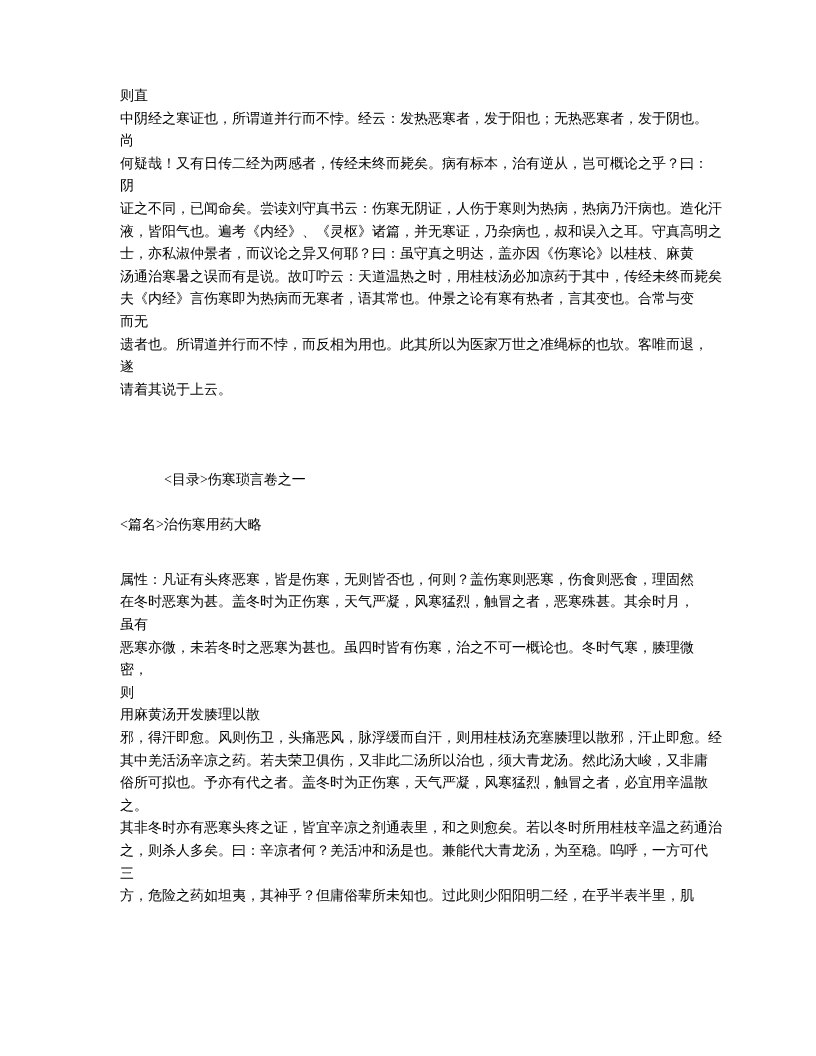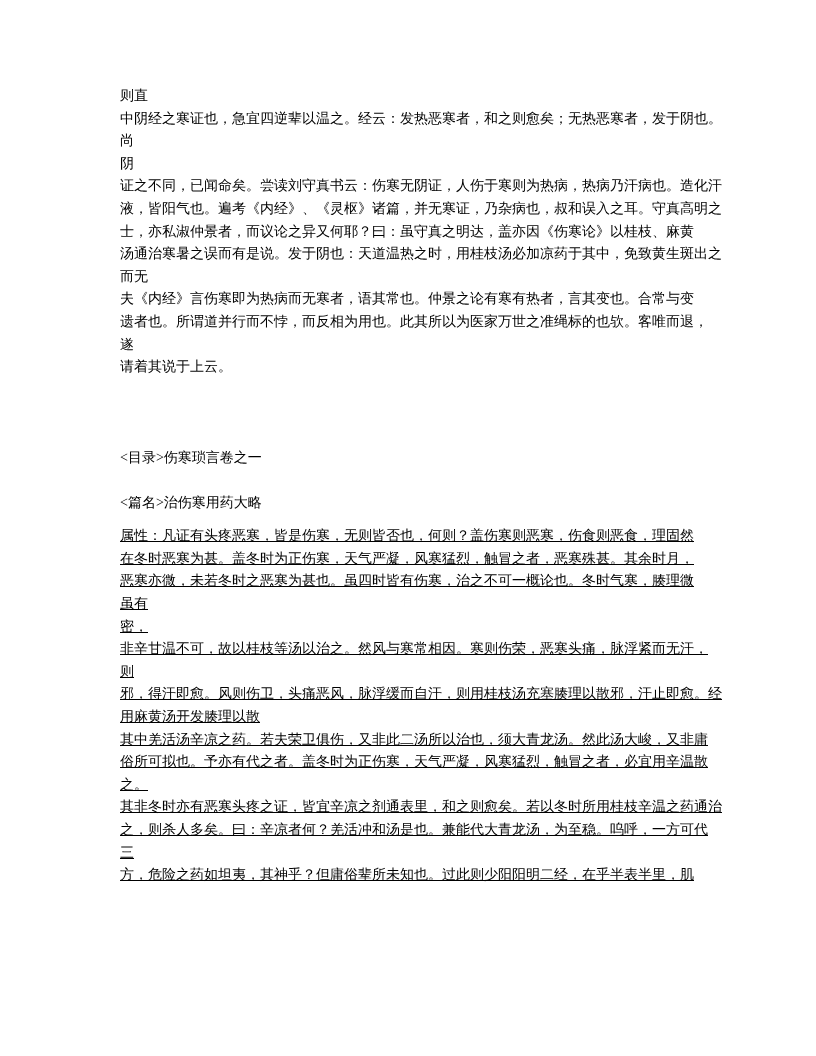--- a/index.html
+++ b/index.html
@@ -24,65 +24,65 @@
     line-height: 22.6px;
     color: #000000;
   }
   .para .line,
   .heading {
     white-space: pre;
     height: 22.6px;
   }
   .heading-toc {
     margin-top: 67.8px;
+    margin-left: 44px;
   }
   .heading-chapter {
     margin-top: 22.6px;
     font-family: Liberation Serif, serif;
   }
   .para-2 {
-    margin-top: 11px;
-    text-decoration: underline;
+    margin-top: 32px;
   }
 </style>
 </head>
 <body>
 
 <div class="page">
 
   <div class="para para-1">
       <div class="line">则直</div>
-      <div class="line">中阴经之寒证也，急宜四逆辈以温之。经云：发热恶寒者，和之则愈矣；无热恶寒者，发于阴也。</div>
+      <div class="line">中阴经之寒证也，所谓道并行而不悖。经云：发热恶寒者，发于阳也；无热恶寒者，发于阴也。</div>
       <div class="line">尚</div>
+      <div class="line">何疑哉！又有日传二经为两感者，传经未终而毙矣。病有标本，治有逆从，岂可概论之乎？曰：</div>
       <div class="line">阴</div>
       <div class="line">证之不同，已闻命矣。尝读刘守真书云：伤寒无阴证，人伤于寒则为热病，热病乃汗病也。造化汗</div>
       <div class="line">液，皆阳气也。遍考《内经》、《灵枢》诸篇，并无寒证，乃杂病也，叔和误入之耳。守真高明之</div>
       <div class="line">士，亦私淑仲景者，而议论之异又何耶？曰：虽守真之明达，盖亦因《伤寒论》以桂枝、麻黄</div>
-      <div class="line">汤通治寒暑之误而有是说。发于阴也：天道温热之时，用桂枝汤必加凉药于其中，免致黄生斑出之</div>
+      <div class="line">汤通治寒暑之误而有是说。故叮咛云：天道温热之时，用桂枝汤必加凉药于其中，传经未终而毙矣</div>
+      <div class="line">夫《内经》言伤寒即为热病而无寒者，语其常也。仲景之论有寒有热者，言其变也。合常与变</div>
       <div class="line">而无</div>
-      <div class="line">夫《内经》言伤寒即为热病而无寒者，语其常也。仲景之论有寒有热者，言其变也。合常与变</div>
       <div class="line">遗者也。所谓道并行而不悖，而反相为用也。此其所以为医家万世之准绳标的也欤。客唯而退，</div>
       <div class="line">遂</div>
       <div class="line">请着其说于上云。</div>
     </div>
 
   <div class="heading heading-toc">&lt;目录&gt;伤寒琐言卷之一</div>
 
   <div class="heading heading-chapter">&lt;篇名&gt;治伤寒用药大略</div>
 
   <div class="para para-2">
       <div class="line">属性：凡证有头疼恶寒，皆是伤寒，无则皆否也，何则？盖伤寒则恶寒，伤食则恶食，理固然</div>
       <div class="line">在冬时恶寒为甚。盖冬时为正伤寒，天气严凝，风寒猛烈，触冒之者，恶寒殊甚。其余时月，</div>
+      <div class="line">虽有</div>
       <div class="line">恶寒亦微，未若冬时之恶寒为甚也。虽四时皆有伤寒，治之不可一概论也。冬时气寒，腠理微</div>
-      <div class="line">虽有</div>
       <div class="line">密，</div>
-      <div class="line">非辛甘温不可，故以桂枝等汤以治之。然风与寒常相因。寒则伤荣，恶寒头痛，脉浮紧而无汗，</div>
       <div class="line">则</div>
+      <div class="line">用麻黄汤开发腠理以散</div>
       <div class="line">邪，得汗即愈。风则伤卫，头痛恶风，脉浮缓而自汗，则用桂枝汤充塞腠理以散邪，汗止即愈。经</div>
-      <div class="line">用麻黄汤开发腠理以散</div>
       <div class="line">其中羌活汤辛凉之药。若夫荣卫俱伤，又非此二汤所以治也，须大青龙汤。然此汤大峻，又非庸</div>
       <div class="line">俗所可拟也。予亦有代之者。盖冬时为正伤寒，天气严凝，风寒猛烈，触冒之者，必宜用辛温散</div>
       <div class="line">之。</div>
       <div class="line">其非冬时亦有恶寒头疼之证，皆宜辛凉之剂通表里，和之则愈矣。若以冬时所用桂枝辛温之药通治</div>
       <div class="line">之，则杀人多矣。曰：辛凉者何？羌活冲和汤是也。兼能代大青龙汤，为至稳。呜呼，一方可代</div>
       <div class="line">三</div>
       <div class="line">方，危险之药如坦夷，其神乎？但庸俗辈所未知也。过此则少阳阳明二经，在乎半表半里，肌</div>
     </div>
 
 </div>

